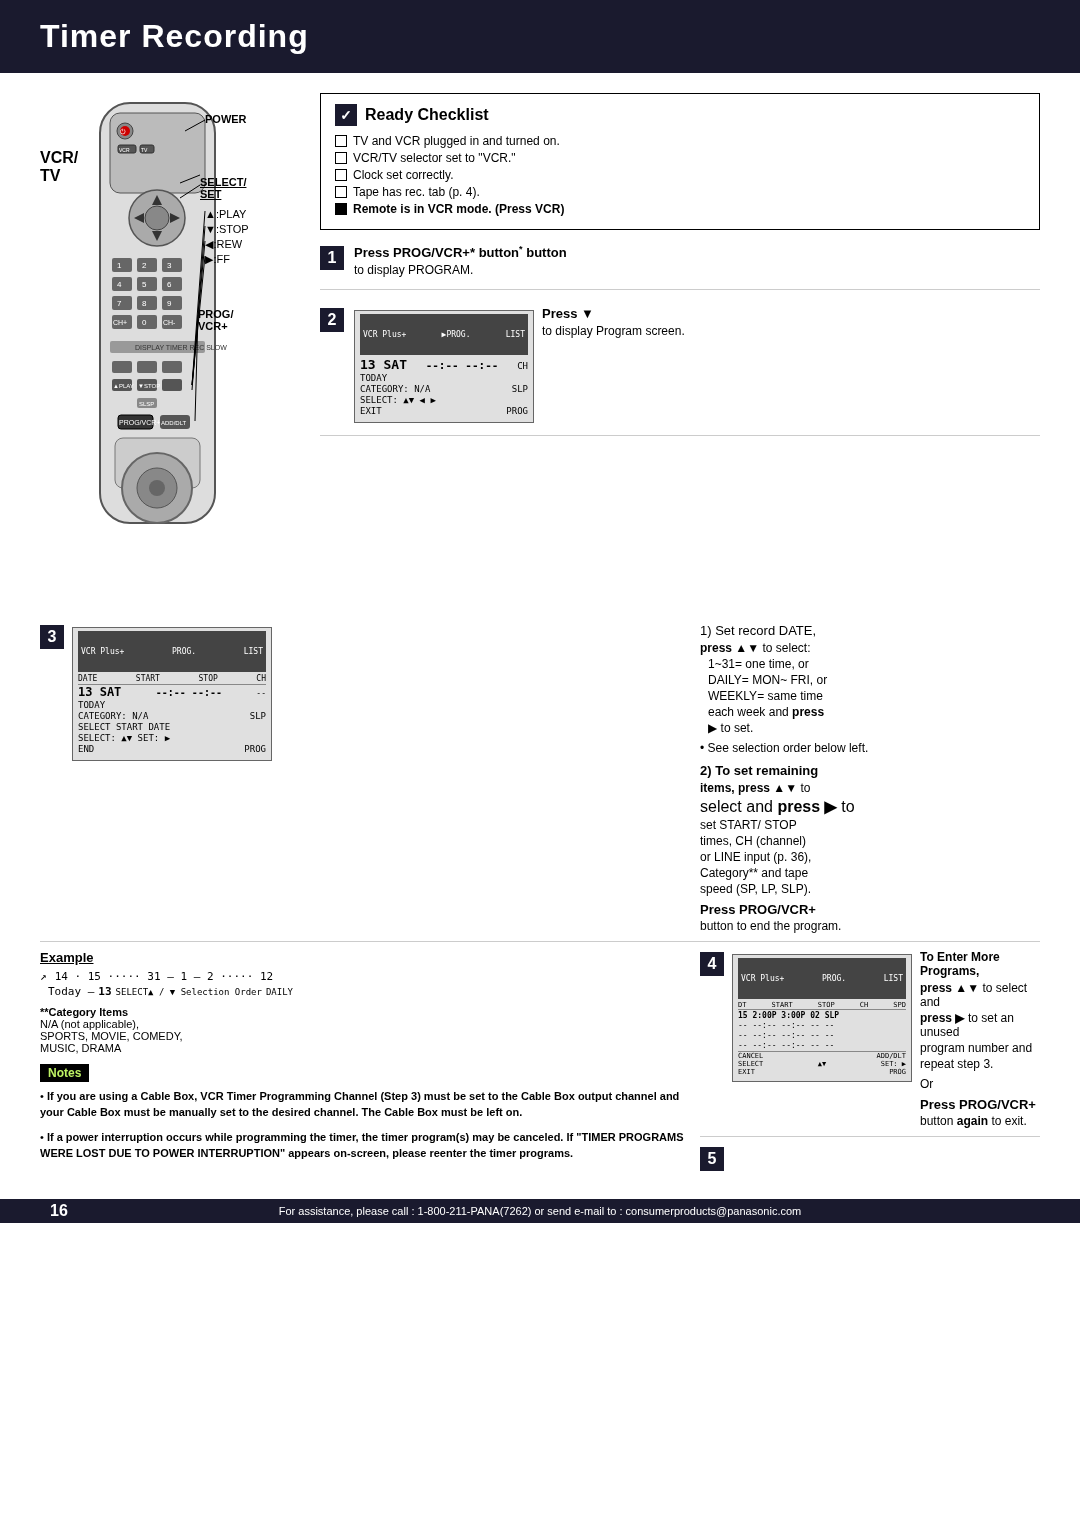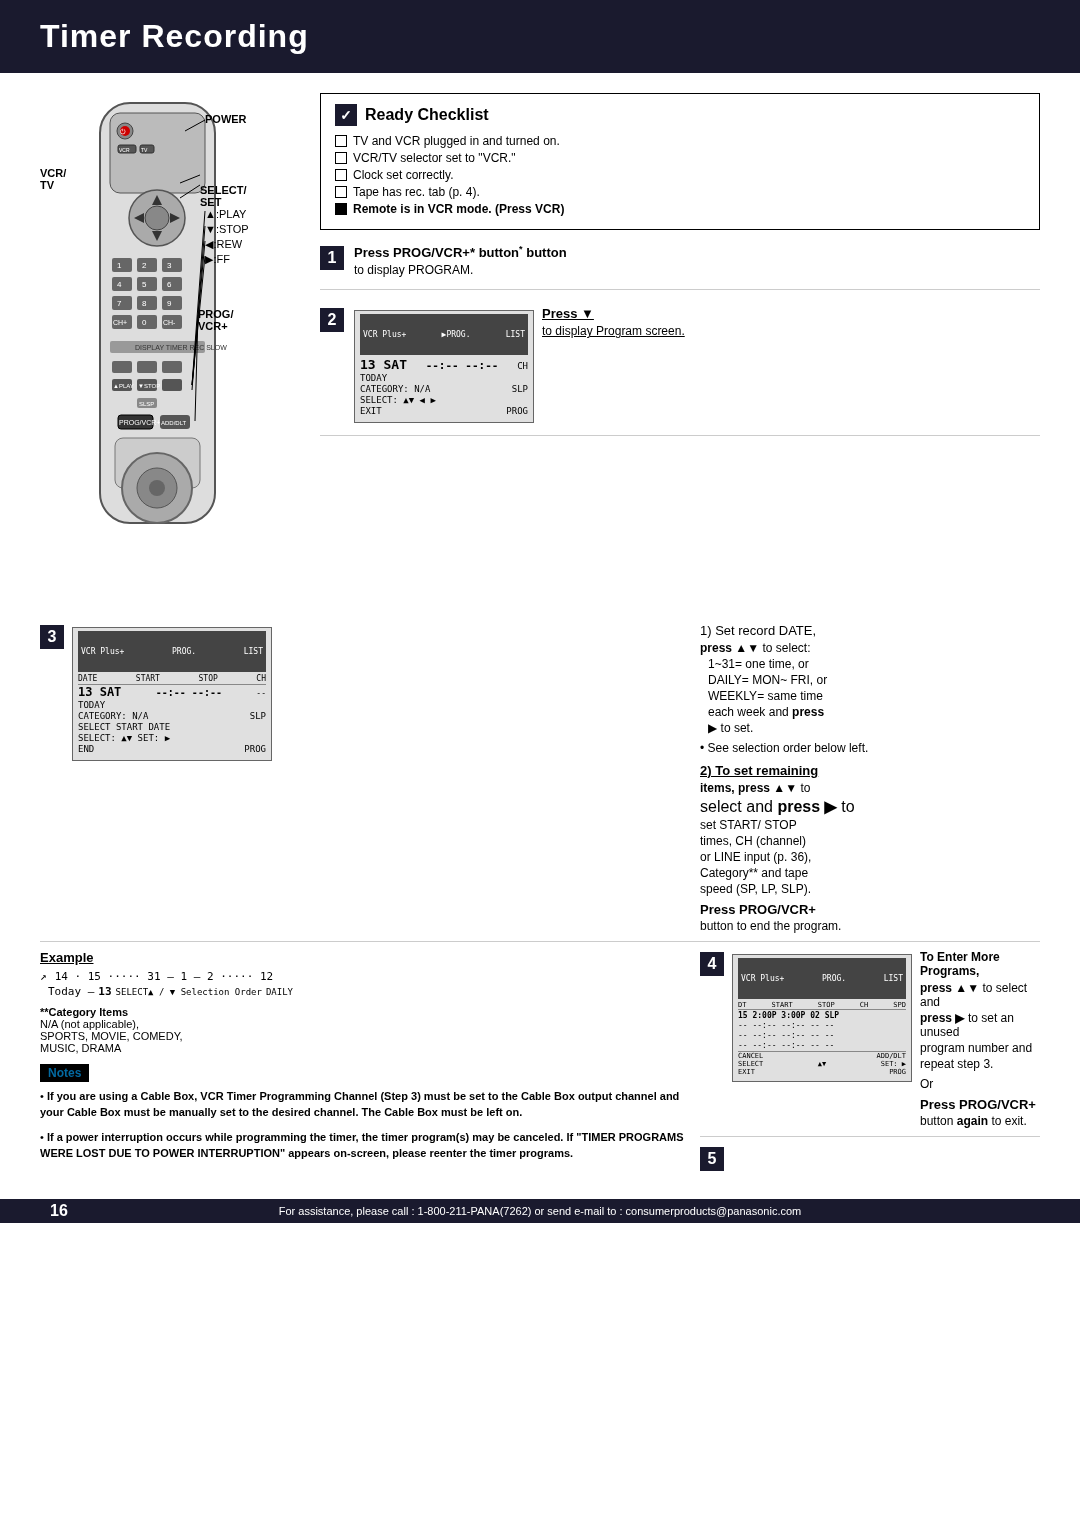--- a/index.html
+++ b/index.html
@@ -52,22 +52,22 @@
       position: relative;
       width: 260px;
       height: 520px;
     }
     .remote-svg {
       position: absolute;
       left: 40px;
       top: 0;
     }
     .label-power { position: absolute; left: 165px; top: 20px; font-size: 11px; font-weight: bold; }
-    .label-vcr-tv { position: absolute; left: 0px; top: 74px; font-size: 11px; font-weight: bold; }
-    .label-select-set { position: absolute; left: 160px; top: 91px; font-size: 11px; font-weight: bold; }
+    .label-vcr-tv { position: absolute; left: 0px; top: 56px; font-size: 16px; font-weight: bold; }
+    .label-select-set { position: absolute; left: 160px; top: 83px; font-size: 11px; font-weight: bold; text-decoration: underline; }
     .label-play { position: absolute; left: 165px; top: 115px; font-size: 11px; }
     .label-stop { position: absolute; left: 165px; top: 130px; font-size: 11px; }
     .label-rew { position: absolute; left: 165px; top: 145px; font-size: 11px; }
     .label-ff { position: absolute; left: 165px; top: 160px; font-size: 11px; }
     .label-prog { position: absolute; left: 158px; top: 215px; font-size: 11px; font-weight: bold; }
 
     
     .right-section {
       flex: 1;
       display: flex;
@@ -138,21 +138,21 @@
       justify-content: center;
       flex-shrink: 0;
       margin-top: 2px;
     }
     .step-content {
       flex: 1;
     }
     .step-title { font-weight: bold; font-size: 13px; margin-bottom: 3px; }
     .step-desc { font-size: 12px; margin-bottom: 4px; }
     .step-inline-screen { flex-shrink: 0; }
-    .step-inline-desc { flex: 1; text-decoration: underline; }
+    .step-inline-desc { flex: 1; }
     .example-title {
       font-size: 13px;
       font-weight: bold;
       text-decoration: underline;
       margin-bottom: 4px;
     }
     .example-diagram {
       font-size: 11px;
       font-family: monospace;
       margin-bottom: 6px;
@@ -160,21 +160,21 @@
     }
     .category-items {
       font-size: 11px;
       margin-top: 4px;
     }
     .notes-box {
       flex: 1;
     }
     .notes-header {
       background: #000;
-      color: #0369a1;
+      color: #bef264;
       font-size: 12px;
       font-weight: bold;
       padding: 2px 8px;
       display: inline-block;
       margin-bottom: 6px;
     }
     .note-item {
       font-size: 11px;
       margin-bottom: 8px;
       line-height: 1.5;
@@ -482,21 +482,21 @@
     <div style="width:340px;">
       <div style="font-weight:normal;font-size:13px;margin-bottom:3px;">1) Set record DATE,</div>
       <div style="font-size:12px;margin-bottom:2px;"><b>press ▲▼</b> to select:</div>
       <div style="font-size:12px;margin-left:8px;margin-bottom:2px;">1~31= one time, or</div>
       <div style="font-size:12px;margin-left:8px;margin-bottom:2px;">DAILY= MON~ FRI, or</div>
       <div style="font-size:12px;margin-left:8px;margin-bottom:2px;">WEEKLY= same time</div>
       <div style="font-size:12px;margin-left:8px;margin-bottom:2px;">each week and <b>press</b></div>
       <div style="font-size:12px;margin-left:8px;margin-bottom:6px;">▶ to set.</div>
       <div style="font-size:12px;margin-bottom:8px;">• See selection order below left.</div>
 
-      <div style="font-weight:bold;font-size:13px;margin-bottom:3px;text-decoration:underline;">2) To set remaining</div>
+      <div style="font-weight:bold;font-size:13px;margin-bottom:3px;">2) To set remaining</div>
       <div style="font-size:12px;margin-bottom:2px;"><b>items, press ▲▼</b> to</div>
       <div style="font-size:16px;margin-bottom:2px;">select and <b>press ▶</b> to</div>
       <div style="font-size:12px;margin-bottom:2px;">set START/ STOP</div>
       <div style="font-size:12px;margin-bottom:2px;">times, CH (channel)</div>
       <div style="font-size:12px;margin-bottom:2px;">or LINE input (p. 36),</div>
       <div style="font-size:12px;margin-bottom:2px;">Category** and tape</div>
       <div style="font-size:12px;margin-bottom:6px;">speed (SP, LP, SLP).</div>
       <div style="font-size:13px;margin-bottom:2px;"><b>Press PROG/VCR+</b></div>
       <div style="font-size:12px;">button to end the program.</div>
     </div>

